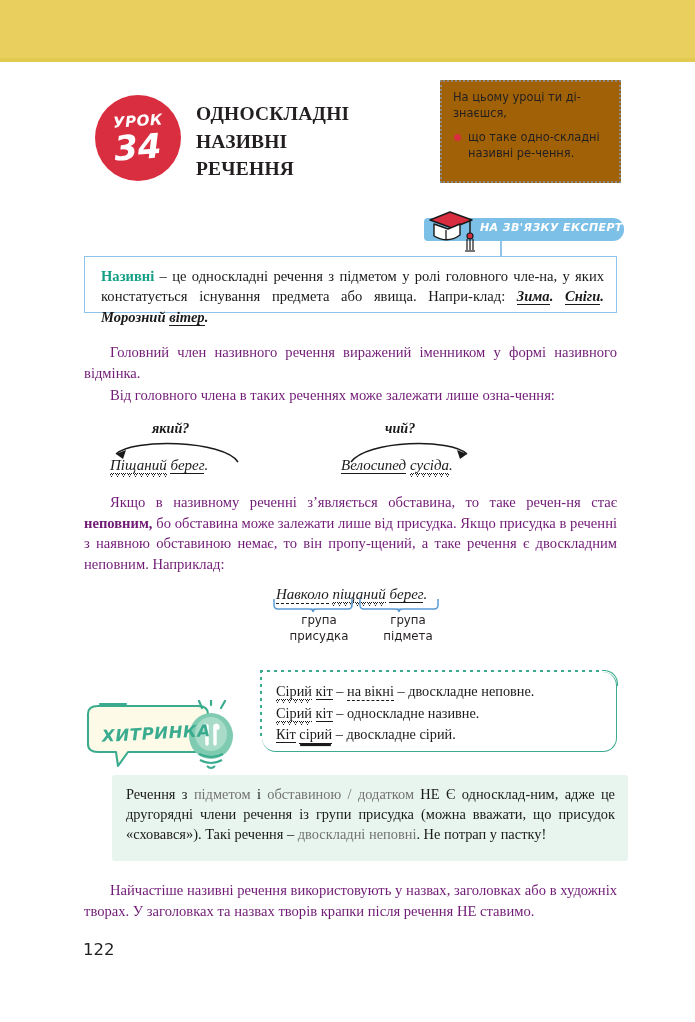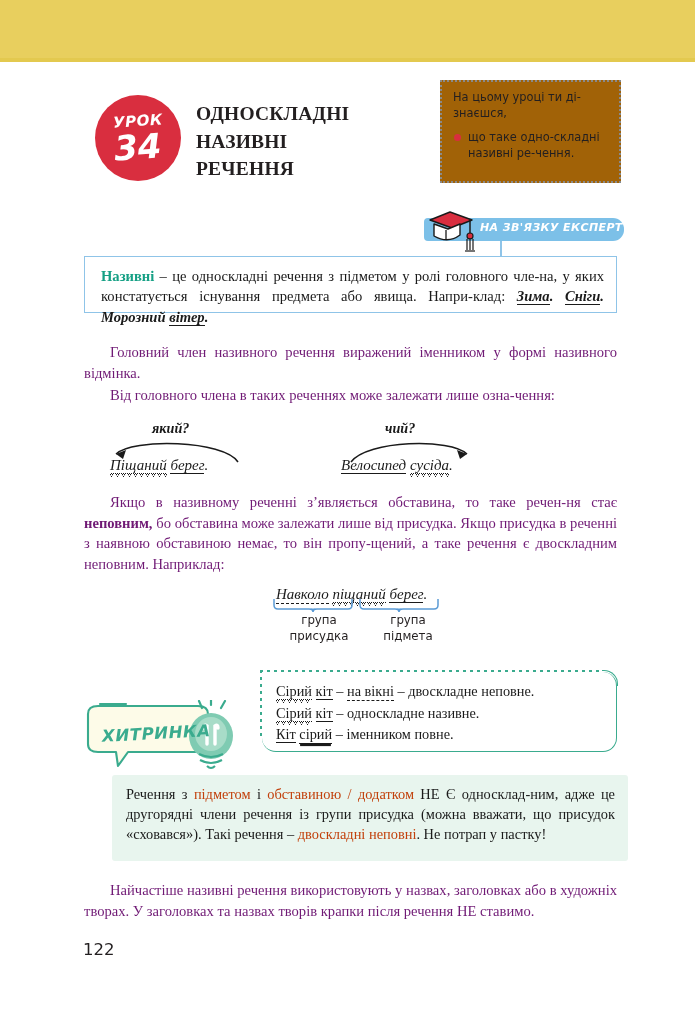--- a/index.html
+++ b/index.html
@@ -234,21 +234,21 @@
     position: absolute; left: 112px; top: 775px;
     width: 516px; height: 86px;
     background: #e8f5ee;
     border-radius: 3px;
     padding: 9px 13px 0 14px;
   }
   .tip-text {
     font-size: 14.4px; line-height: 1.40;
     color: #1a1a1a; text-align: justify;
   }
-  .pink { color: #c2410c; }
+  .pink { color: #737373; }
 
   
   .page-num {
     position: absolute; left: 83px; top: 940px;
     font-family: "DejaVu Sans", sans-serif;
     font-size: 16.5px; color: #231f20;
   }
 </style>
 </head>
 <body>
@@ -346,21 +346,21 @@
     <div class="row">
       <span class="u-wave">Сірий</span>
       <span class="u-solid">кіт</span><span> – </span><span class="u-dashdot">на вікні</span><span> – двоскладне неповне.</span>
     </div>
     <div class="row">
       <span class="u-wave">Сірий</span>
       <span class="u-solid">кіт</span><span> – односкладне називне.</span>
     </div>
     <div class="row">
       <span class="u-solid">Кіт</span>
-      <span class="u-double">сірий</span><span> – іменником повне.</span>
+      <span class="u-double">сірий</span><span> – двоскладне сірий.</span>
     </div>
   </div>
 </div>
 
 <div class="hint">
   <svg width="168" height="76" viewBox="0 0 168 76">
     <path d="M8 14 Q8 6 18 6 L118 6 Q128 6 128 14 L128 44 Q128 52 118 52 L48 52 L38 66 L36 52 L18 52 Q8 52 8 44 Z" fill="#fdfbe8" stroke="#3aab8e" stroke-width="2.1" stroke-linejoin="round"></path>
     <path d="M20 4 L46 4" stroke="#3aab8e" stroke-width="2.1" stroke-linecap="round" fill="none"></path>
     <ellipse cx="131" cy="36" rx="22" ry="23" fill="#7fcbb2"></ellipse>
     <ellipse cx="131" cy="34" rx="16" ry="17" fill="#a8dcc8"></ellipse>

